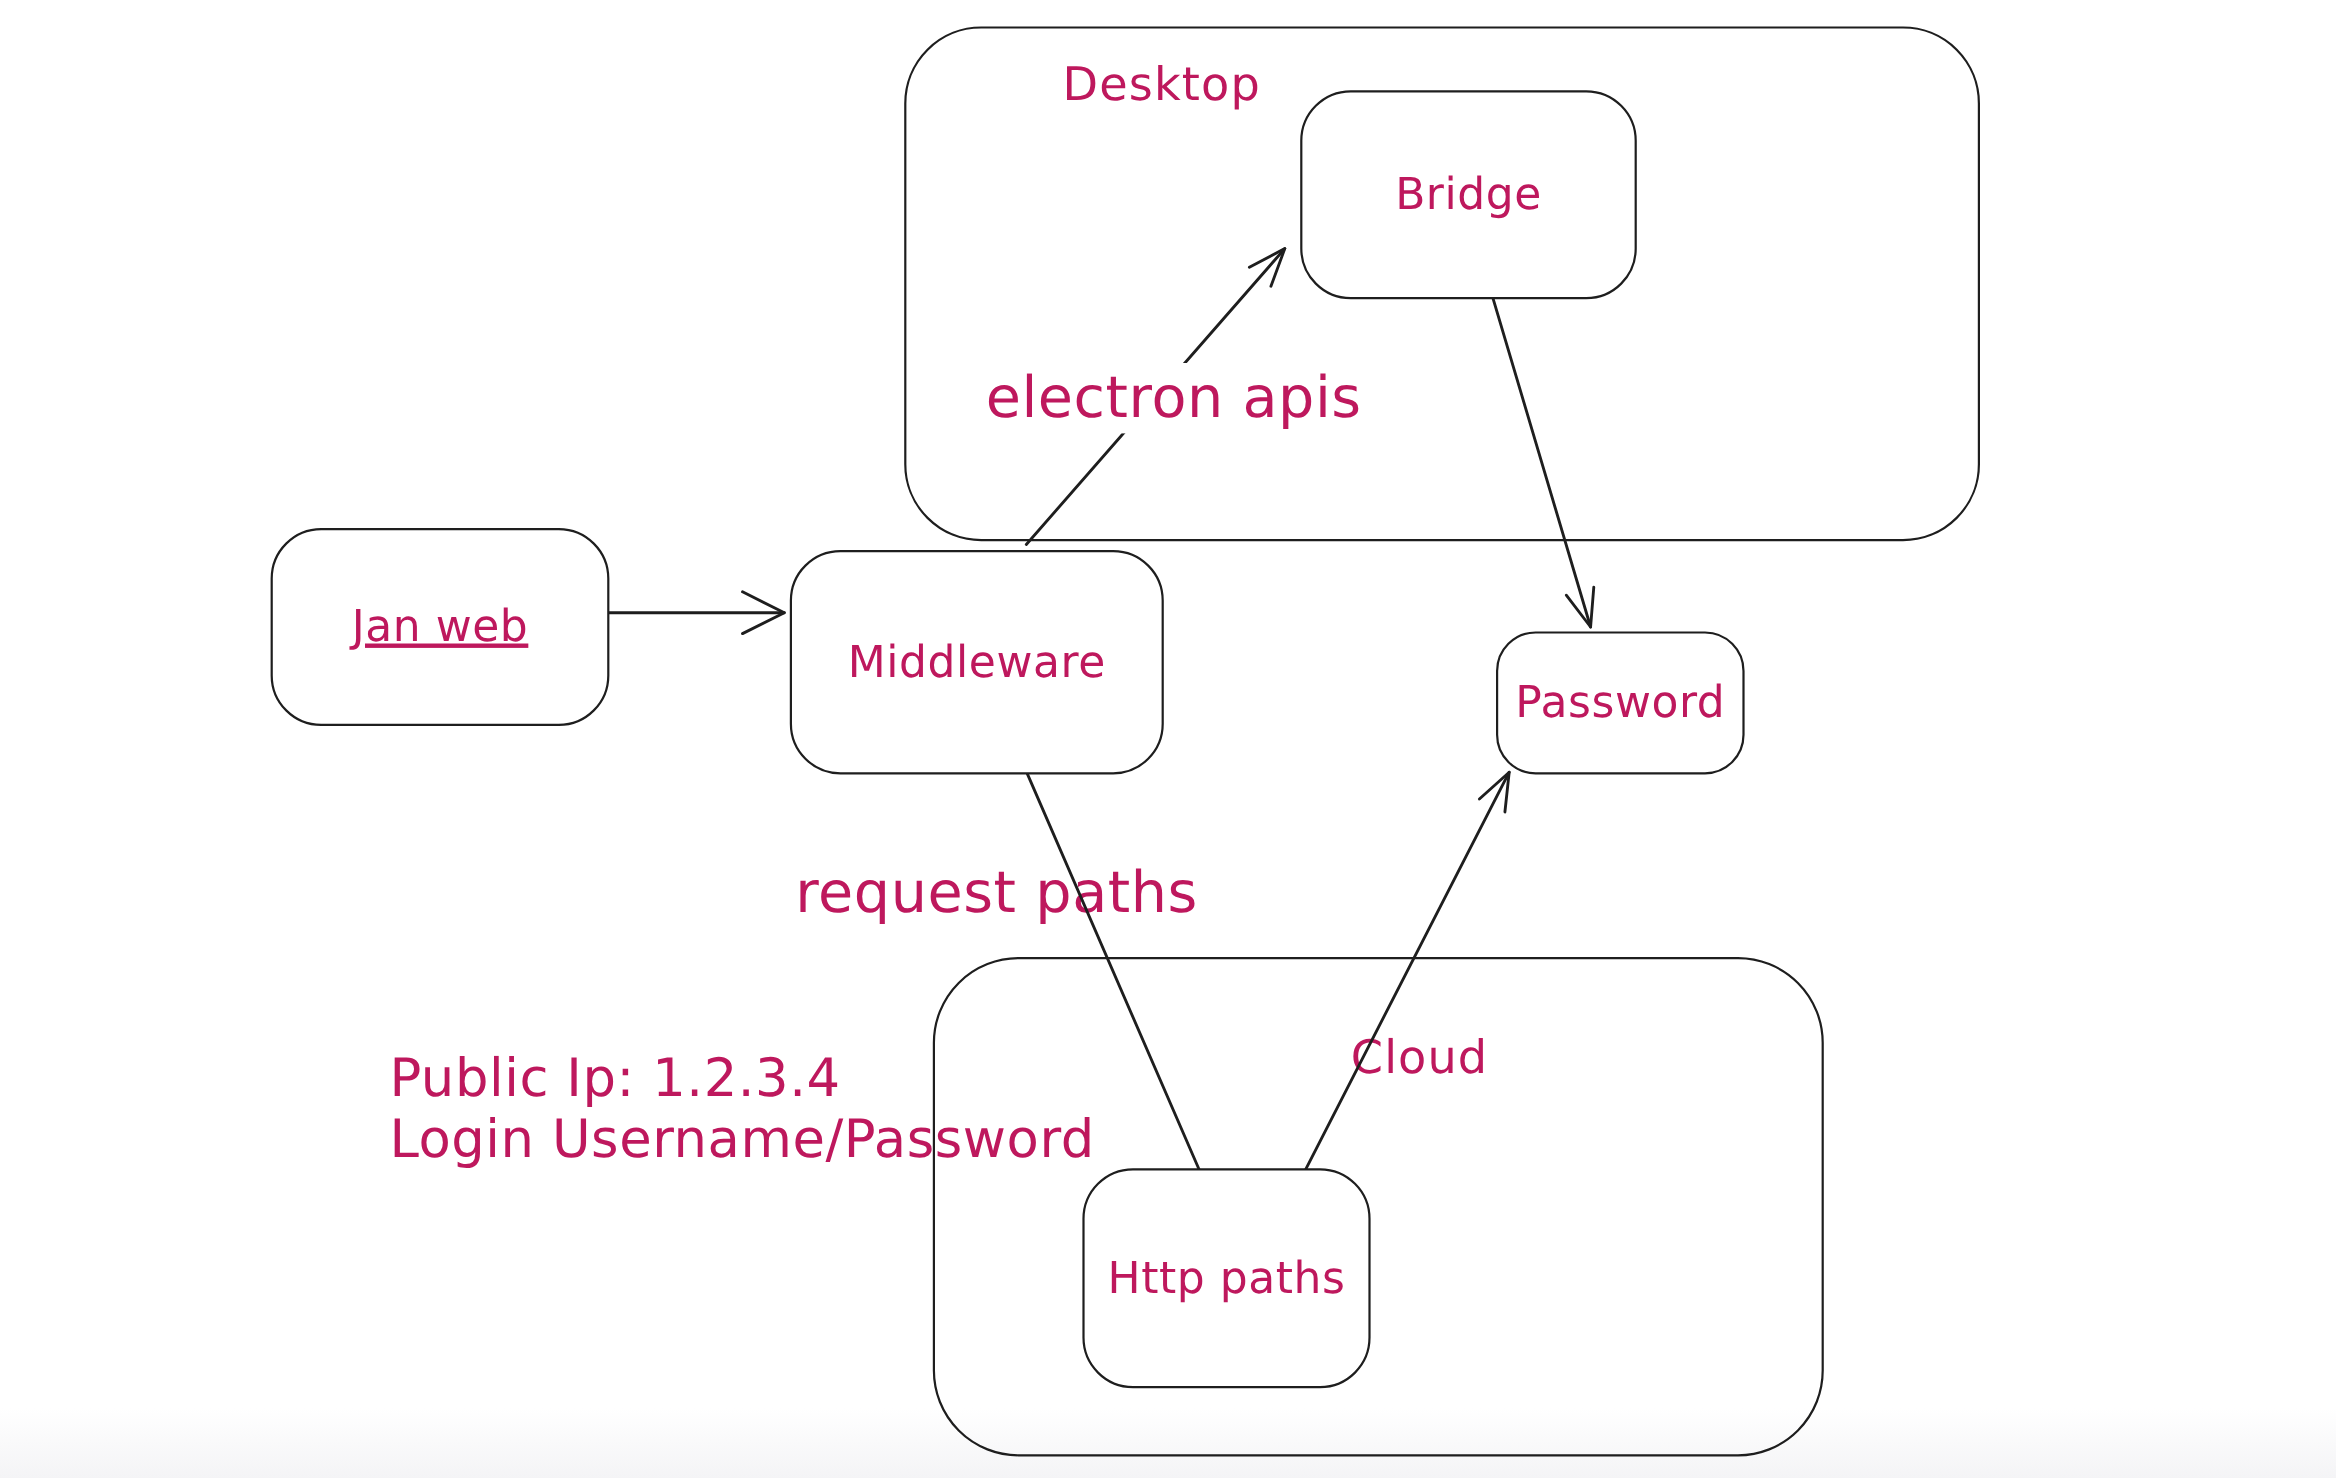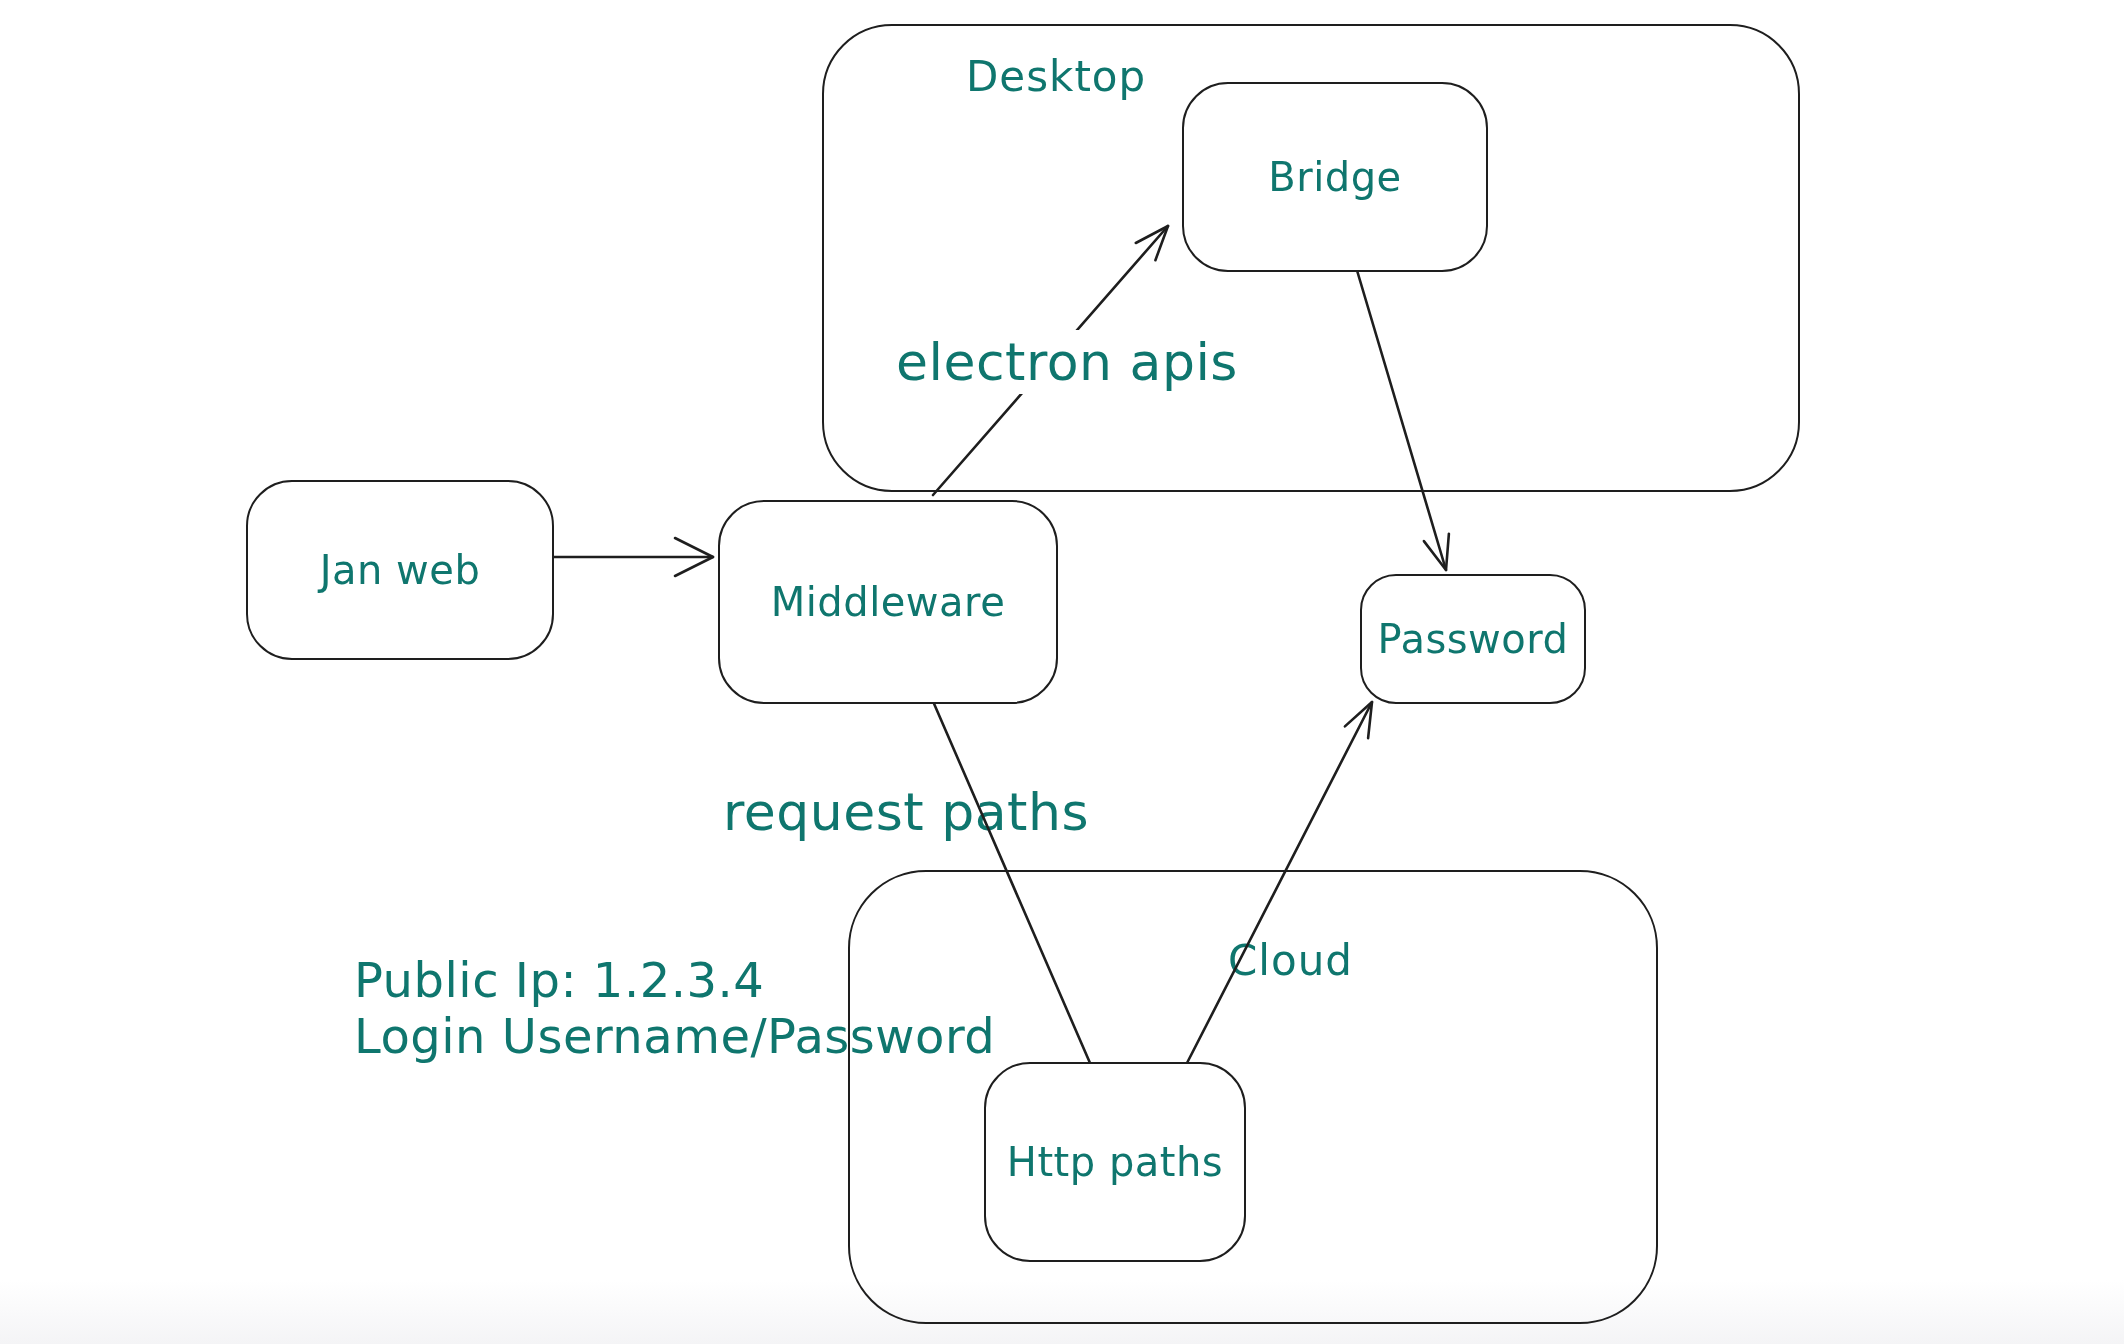--- a/index.html
+++ b/index.html
@@ -7,21 +7,21 @@
     padding: 0;
     background: #ffffff;
   }
   .canvas {
     position: relative;
     width: 2124px;
     height: 1344px;
     background: #ffffff;
     overflow: hidden;
     font-family: "DejaVu Sans", "Liberation Sans", sans-serif;
-    color: #0f766e;
+    color: #be185d;
   }
   .bottom-fade {
     position: absolute;
     left: 0; right: 0; bottom: 0;
     height: 64px;
     background: linear-gradient(180deg, #ffffff 0%, #f4f4f6 100%);
     z-index: 0;
   }
   
   .container-box {
@@ -103,21 +103,21 @@
     display: flex;
     align-items: center;
     justify-content: center;
     z-index: 20;
   }
   .node-label {
     font-size: 40px;
     letter-spacing: 0.5px;
     white-space: nowrap;
   }
-  .node-jan-web     { left: 246px;  top: 480px;  width: 304px; height: 176px; }
+  .node-jan-web     { left: 246px;  top: 480px;  width: 304px; height: 176px; text-decoration: underline; }
   .node-middleware  { left: 718px;  top: 500px;  width: 336px; height: 200px; }
   .node-bridge      { left: 1182px; top: 82px;   width: 302px; height: 186px; }
   .node-plugins     { left: 1360px; top: 574px;  width: 222px; height: 126px; border-radius: 36px; }
   .node-http-server { left: 984px;  top: 1062px; width: 258px; height: 196px; }
 </style>
 </head>
 <body>
 
 <div class="canvas">
 

